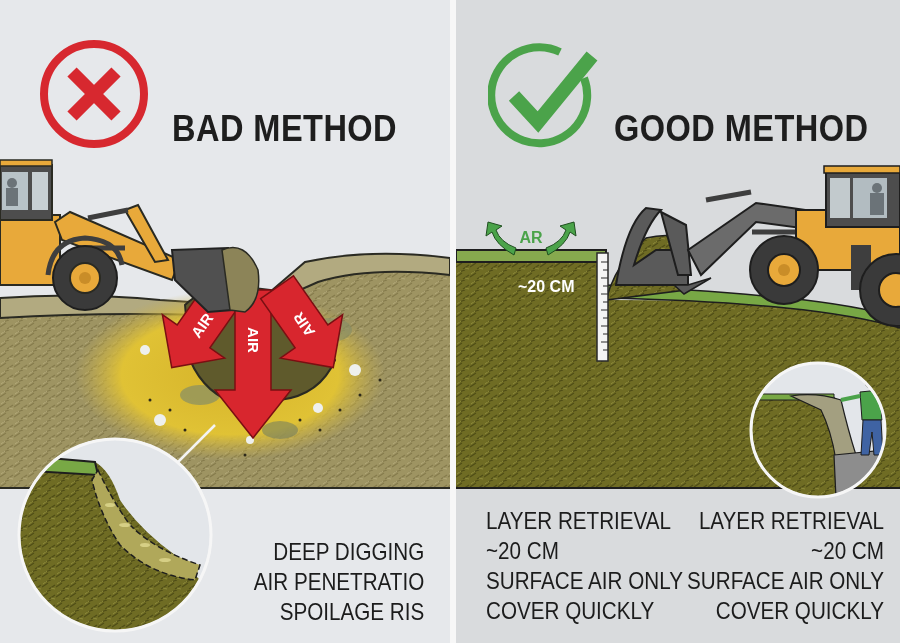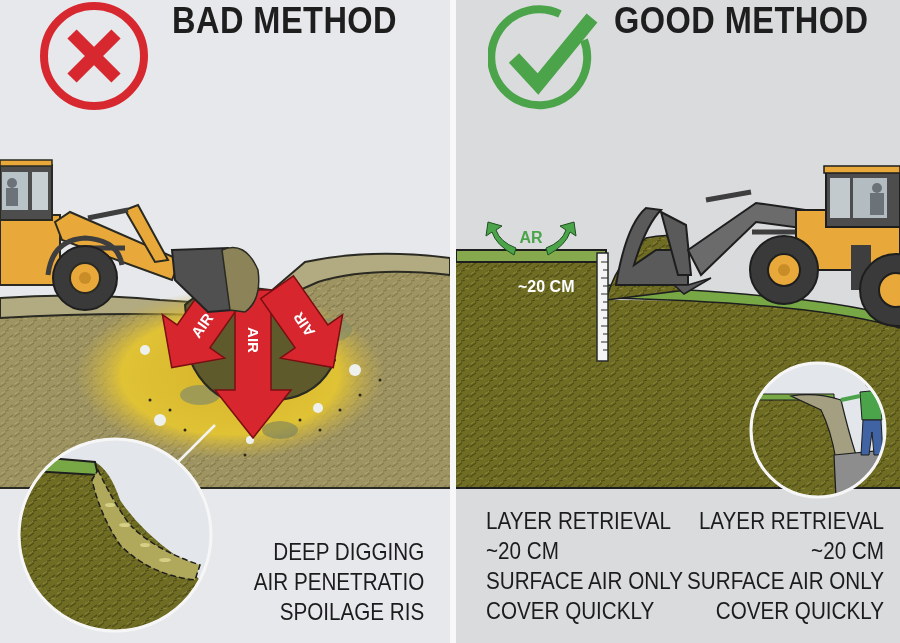--- a/index.html
+++ b/index.html
@@ -3,21 +3,21 @@
 <meta charset="utf-8">
 <style>
   * { box-sizing: border-box; margin: 0; padding: 0; }
   html, body { width: 900px; height: 643px; overflow: hidden; background: #e6e8ea; }
   body { font-family: "Liberation Sans", "DejaVu Sans", sans-serif; position: relative; }
   .panel { position: absolute; top: 0; height: 643px; overflow: hidden; }
   .panel-left { left: 0; width: 450px; background: #e6e8eb; }
   .panel-right { left: 456px; width: 444px; background: #d9dbdd; }
   .divider { position: absolute; left: 450px; top: 0; width: 6px; height: 643px; background: #f7f7f7; z-index: 5; }
   .scene { position: absolute; left: 0; top: 0; }
-  .header { position: absolute; top: 0; height: 150px; display: flex; align-items: flex-start; }
+  .header { position: absolute; top: 0; height: 150px; display: flex; align-items: flex-end; }
   .header-title { font-family: "Liberation Sans", sans-serif; font-weight: 700; font-size: 37px; letter-spacing: 0.5px; color: #1e1e1e; transform: scaleX(0.88); transform-origin: left center; white-space: nowrap; }
   .caption { position: absolute; font-family: "Liberation Sans", sans-serif; font-size: 24px; line-height: 30px; color: #1c1c1c; transform: scaleX(0.86); white-space: nowrap; }
   .caption div { display: block; }
   .cap-left { right: 26px; top: 537px; text-align: right; transform-origin: right top; }
   .cap-good-a { left: 30px; top: 506px; text-align: left; transform-origin: left top; }
   .cap-good-b { right: 16px; top: 506px; text-align: right; transform-origin: right top; }
   .svg-label { font-family: "Liberation Sans", sans-serif; font-weight: 700; }
 </style>
 </head>
 <body>

